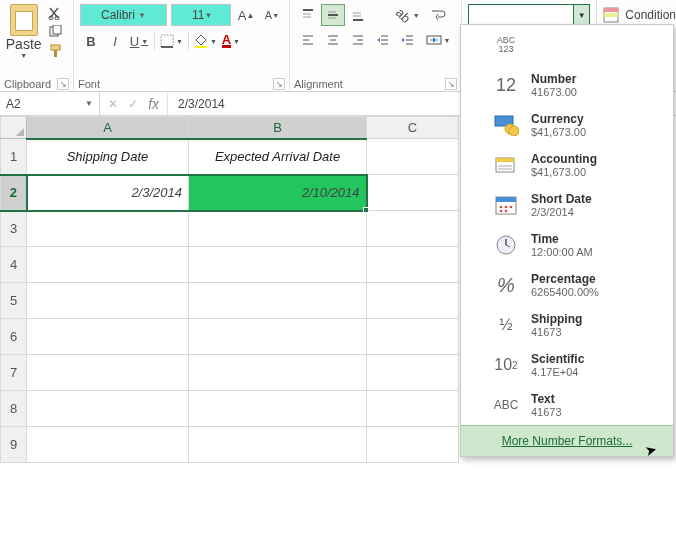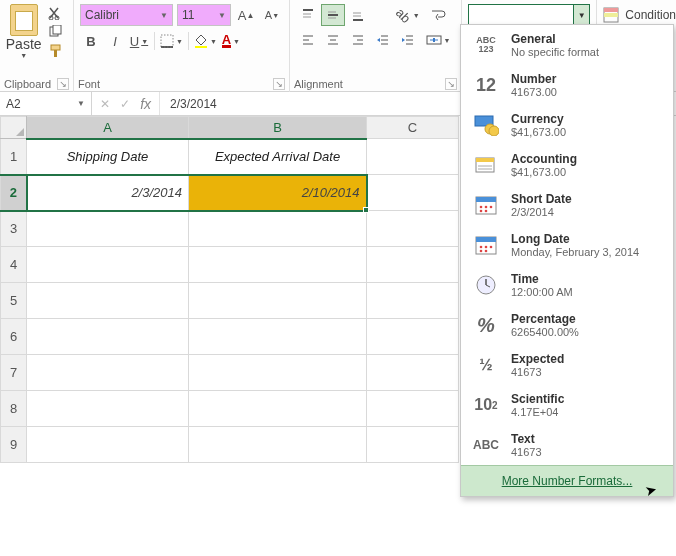--- a/index.html
+++ b/index.html
@@ -10,36 +10,36 @@
   .group-label .launcher { font-size:9px; color:#888; border:1px solid #ccc; width:12px; height:12px; line-height:10px; text-align:center; cursor:pointer;}
   .clipboard { width: 74px; }
   .clipboard-top { display:flex; }
   .paste-btn { width:40px; text-align:center; }
   .paste-icon { width:28px; height:32px; margin:2px auto 0; background:#f3d38c; border:1px solid #c8a94a; border-radius:2px; position:relative;}
   .paste-icon::after{content:"";position:absolute;top:6px;left:4px;right:4px;bottom:4px;background:#fff;border:1px solid #c8a94a;}
   .clip-mini { width:26px; display:flex; flex-direction:column; gap:3px; padding-top:3px; padding-left:4px;}
   .clip-mini div{ width:18px;height:16px; display:flex; align-items:center; justify-content:center;}
   .font { width: 216px; }
   .font-top { display:flex; gap:4px; align-items:center; padding:2px;}
-  .combo { border:1px solid #c4c4c4; height:22px; background:#f0abfc; display:flex; align-items:center; padding:0 4px; font-size:12px; justify-content:space-between;}
+  .combo { border:1px solid #c4c4c4; height:22px; background:#5eead4; display:flex; align-items:center; padding:0 20px; font-size:12px; justify-content:space-between;}
   .combo .arrow{font-size:8px;color:#666;}
   .font-bot{ display:flex; gap:2px; padding:2px; align-items:center;}
   .btn { min-width:22px; height:22px; display:flex; align-items:center; justify-content:center; border:1px solid transparent; cursor:pointer; font-size:13px; color:#555;}
   .split-arrow{font-size:7px; margin-left:2px; color:#555;}
   .align { width: 174px; }
   .align-grid{display:grid;grid-template-columns:repeat(5,24px) 34px;grid-template-rows:24px 24px;gap:1px;padding:2px;}
   .number { width: 74px; }
   .num-top{padding:2px;}
   .numfmt-combo{ border:1px solid #217346; height:22px; background:#fff; display:flex; align-items:center; justify-content:flex-end;}
   .numfmt-combo .arrow-box{width:16px;height:20px;background:#d3e8d3;border-left:1px solid #217346;display:flex;align-items:center;justify-content:center;font-size:8px;color:#333;}
   .num-bot{display:flex;gap:2px;padding:2px;}
   .styles{flex:1;padding:4px 0 0 6px;font-size:12px;color:#444;}
   .styles .row{display:flex;align-items:center;gap:6px;height:22px;}
   .fx-bar{height:24px;border-bottom:1px solid #d4d4d4;display:flex;align-items:center;font-size:12px;}
-  .namebox{width:92px;border-right:1px solid #d4d4d4;height:100%;display:flex;align-items:center;padding:0 6px;justify-content:space-between;}
+  .namebox{width:100px;border-right:1px solid #d4d4d4;height:100%;display:flex;align-items:center;padding:0 6px;justify-content:space-between;}
   .namebox .arrow{font-size:8px;color:#666;}
   .fx-controls{display:flex;align-items:center;padding:0 8px;gap:10px;color:#bbb;border-right:1px solid #e4e4e4;height:100%;}
   .fx-controls .fx{font-style:italic;color:#888;font-size:14px;}
   .formula{padding:0 10px;}
   .sheet{position:relative;}
   .grid{border-collapse:collapse;table-layout:fixed;}
   .grid th,.grid td{border:1px solid #d9d9d9;font-size:13px;font-weight:normal;}
   .grid .corner{width:26px;height:22px;background:#f0f0f0;border-right:1px solid #bdbdbd;border-bottom:1px solid #bdbdbd;position:relative;}
   .grid .corner::after{content:"";position:absolute;right:2px;bottom:2px;border-style:solid;border-width:0 0 8px 8px;border-color:transparent transparent #b7b7b7 transparent;}
   .colh{background:#f0f0f0;text-align:center;height:22px;color:#555;}
@@ -47,26 +47,26 @@
   .rowh{background:#f0f0f0;width:26px;text-align:center;color:#555;}
   .grid td{height:36px;padding:0 6px;font-style:italic;}
   .hdr-cell{text-align:center;font-weight:bold;color:#222;}
   .val-cell{text-align:right;}
   .row2 .rowh{background:#d0d0d0;color:#1a6b3a;font-weight:bold;border-top:2px solid #217346;border-bottom:2px solid #217346;}
   .sel-top{border-top:2px solid #217346 !important;}
   .sel-bot{border-bottom:2px solid #217346 !important;}
   .sel-left{border-left:2px solid #217346 !important;}
   .sel-right{border-right:2px solid #217346 !important;position:relative;}
   .active-cell{background:#fff;}
-  .ext-cell{background:#eab308;}
+  .ext-cell{background:#22c55e;}
   .fill-handle{position:absolute;right:-3px;bottom:-3px;width:6px;height:6px;background:#217346;border:1px solid #fff;}
   .col-sel{background:#d0d0d0 !important;color:#1a6b3a !important;border-bottom:2px solid #217346 !important;}
   .dropdown{position:absolute;left:460px;top:24px;width:214px;background:#fff;border:1px solid #c8c8c8;box-shadow:2px 3px 6px rgba(0,0,0,0.25);z-index:10;}
   .dd-item{display:flex;align-items:center;padding:6px 10px;gap:10px;cursor:pointer;}
-  .dd-icon{width:30px;height:28px;display:flex;align-items:center;justify-content:center;font-weight:bold;color:#666;}
+  .dd-icon{width:30px;height:28px;display:flex;align-items:center;justify-content:center;font-weight:normal;color:#666;margin-left:20px;}
   .dd-text .t{font-weight:bold;font-size:12px;color:#333;}
   .dd-text .s{font-size:11px;color:#666;}
   .dd-more{padding:8px;text-align:center;text-decoration:underline;color:#1a6b3a;background:#cde8cd;border-top:1px solid #a3c9a3;cursor:pointer;position:relative;}
   .cursor-arrow{position:absolute;right:16px;bottom:-2px;font-size:14px;color:#000;transform:rotate(-15deg);}
   svg{display:block;}
 </style>
 </head>
 <body>
 
 <div class="ribbon">
@@ -358,24 +358,20 @@
           <td></td>
           <td></td>
         </tr>
 </tbody>
     </table>
 </div>
 
 <div class="dropdown">
   <div class="dd-item">
     <div class="dd-icon" style="font-size:9px;line-height:9px;text-align:center;">ABC<br>123</div>
-    <div class="dd-text">
-        <div class="t">General</div>
-        <div class="s">No specific format</div>
-      </div>
   </div>
   <div class="dd-item">
     <div class="dd-icon" style="font-size:18px;">12</div>
     <div class="dd-text">
         <div class="t">Number</div>
         <div class="s">41673.00</div>
       </div>
   </div>
   <div class="dd-item">
     <div class="dd-icon">
@@ -416,37 +412,20 @@
           <circle cx="12" cy="17" r="1.3" fill="#d44"></circle>
         </svg>
       </div>
     <div class="dd-text">
         <div class="t">Short Date</div>
         <div class="s">2/3/2014</div>
       </div>
   </div>
   <div class="dd-item">
     <div class="dd-icon">
-        <svg width="24" height="22">
-          <rect x="2" y="3" width="20" height="17" fill="#fff" stroke="#888"></rect>
-          <rect x="2" y="3" width="20" height="5" fill="#4a90d9"></rect>
-          <circle cx="7" cy="13" r="1.3" fill="#d44"></circle>
-          <circle cx="12" cy="13" r="1.3" fill="#d44"></circle>
-          <circle cx="17" cy="13" r="1.3" fill="#d44"></circle>
-          <circle cx="7" cy="17" r="1.3" fill="#d44"></circle>
-          <circle cx="12" cy="17" r="1.3" fill="#d44"></circle>
-        </svg>
-      </div>
-    <div class="dd-text">
-        <div class="t">Long Date</div>
-        <div class="s">Monday, February 3, 2014</div>
-      </div>
-  </div>
-  <div class="dd-item">
-    <div class="dd-icon">
         <svg width="24" height="24">
           <circle cx="12" cy="12" r="9" fill="#eef" stroke="#888"></circle>
           <line x1="12" y1="12" x2="12" y2="6" stroke="#555" stroke-width="1.5"></line>
           <line x1="12" y1="12" x2="16" y2="14" stroke="#555"></line>
         </svg>
       </div>
     <div class="dd-text">
         <div class="t">Time</div>
         <div class="s">12:00:00 AM</div>
       </div>
@@ -454,21 +433,21 @@
   <div class="dd-item">
     <div class="dd-icon" style="font-size:20px;font-style:italic;">%</div>
     <div class="dd-text">
         <div class="t">Percentage</div>
         <div class="s">6265400.00%</div>
       </div>
   </div>
   <div class="dd-item">
     <div class="dd-icon" style="font-size:16px;">½</div>
     <div class="dd-text">
-        <div class="t">Expected</div>
+        <div class="t">Shipping</div>
         <div class="s">41673</div>
       </div>
   </div>
   <div class="dd-item">
     <div class="dd-icon" style="font-size:16px;">10<sup style="font-size:10px;">2</sup></div>
     <div class="dd-text">
         <div class="t">Scientific</div>
         <div class="s">4.17E+04</div>
       </div>
   </div>

